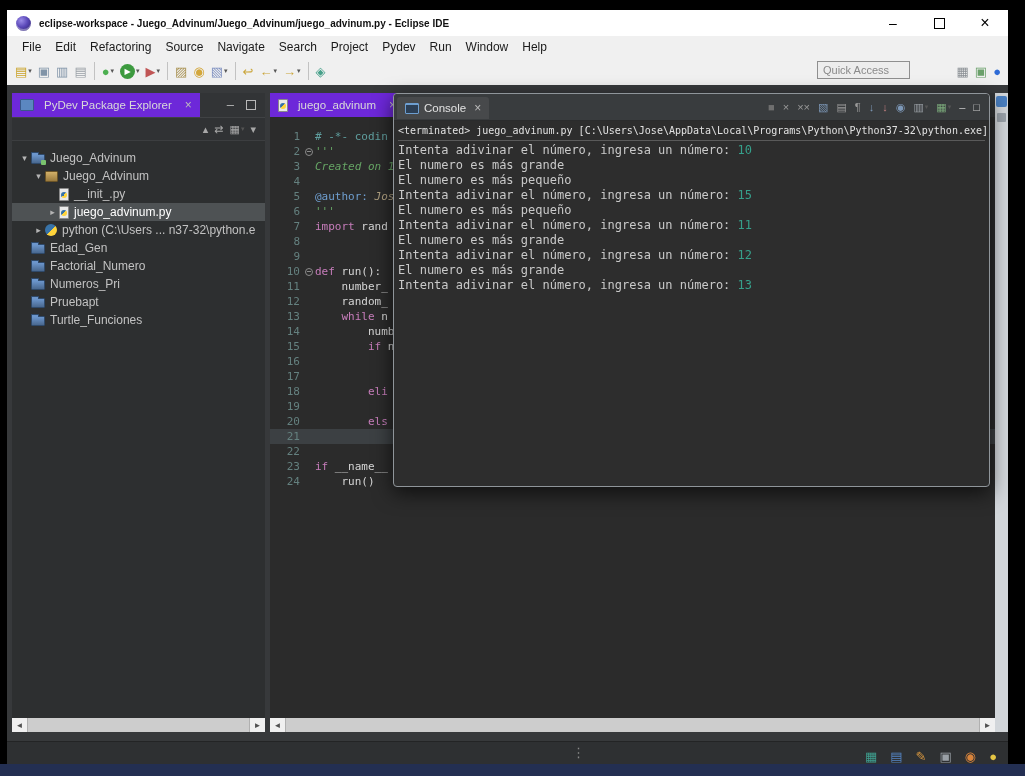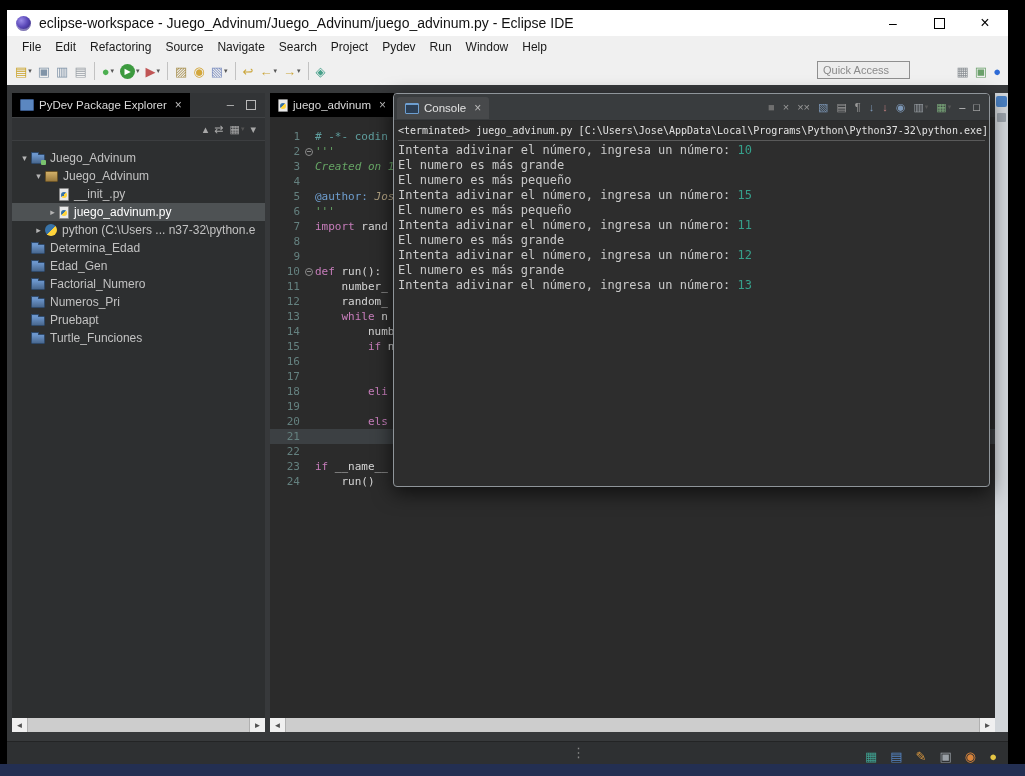--- a/index.html
+++ b/index.html
@@ -6,21 +6,21 @@
   body{width:1025px;height:776px;background:#000;position:relative;overflow:hidden;
        font-family:"Liberation Sans",sans-serif;-webkit-font-smoothing:antialiased;}
 
   .window{position:absolute;left:7px;top:10px;width:1001px;height:754px;background:#37393b;}
 
   
   .titlebar{position:absolute;top:0;left:0;right:0;height:26px;background:#ffffff;display:flex;align-items:center;}
   .app-icon{width:15px;height:15px;margin-left:9px;border-radius:50%;
             background:radial-gradient(circle at 35% 30%,#9b8ce8 0%,#5a48b8 45%,#241a63 100%);
             box-shadow:inset 0 -2px 0 rgba(255,255,255,.35);}
-  .title-text{margin-left:8px;font-size:14px;color:#111;white-space:nowrap;}
+  .title-text{margin-left:8px;font-size:10px;color:#111;white-space:nowrap;font-weight:bold;}
   .win-controls{margin-left:auto;display:flex;height:100%;}
   .win-btn{width:46px;display:flex;align-items:center;justify-content:center;font-size:14px;color:#000;}
   .maxi-glyph{width:9px;height:9px;border:1px solid #000;display:inline-block;}
   .win-close{font-size:16px;}
 
   
   .menubar{position:absolute;top:26px;left:0;right:0;height:21px;background:#f0f0f0;
            display:flex;align-items:center;padding-left:8px;font-size:12px;color:#1a1a1a;}
   .menu-item{padding:2px 7px;}
 
@@ -35,22 +35,22 @@
   .quick-access{position:absolute;right:98px;top:4px;width:93px;height:18px;border:1px solid #8f8f8f;
                 background:#ededed;font-size:11px;color:#8a8a8a;display:flex;align-items:center;
                 padding-left:5px;box-sizing:border-box;}
   .persp{position:absolute;right:4px;top:3px;display:flex;align-items:center;height:22px;}
 
   
   .main{position:absolute;top:75px;left:0;right:0;bottom:22px;background:#37393b;}
 
   
   .view-tabbar{height:24px;background:#323436;border-bottom:1px solid #404244;display:flex;align-items:center;}
-  .view-tab{display:flex;align-items:center;height:100%;padding:0 8px;background:#000000;color:#d9d9d9;
-            font-size:11.5px;gap:5px;white-space:nowrap;}
+  .view-tab{display:flex;align-items:center;height:100%;padding:0 8px;background:#6d28d9;color:#d9d9d9;
+            font-size:11.5px;gap:10px;white-space:nowrap;}
   .tab-close{color:#bdbdbd;font-size:12px;margin-left:3px;}
 
   
   .panel-pkg{position:absolute;left:5px;top:8px;width:253px;bottom:10px;background:#2d2f30;overflow:hidden;}
   .pkg-minmax{margin-left:auto;display:flex;gap:12px;padding-right:9px;color:#b8b8b8;align-items:center;}
   .mini-glyph{font-size:13px;line-height:10px;}
   .sq-glyph{width:8px;height:8px;border:1px solid #b8b8b8;display:inline-block;}
   .pkg-toolbar{height:22px;display:flex;align-items:center;justify-content:flex-end;padding-right:6px;
                background:#303234;border-bottom:1px solid #3c3e40;}
   .pkg-toolbar .tb-glyph{font-size:11px;}
@@ -278,25 +278,20 @@
             <span class="tree-label">juego_advinum.py</span>
           </div>
           <div class="tree-row" style="padding-left: 20px;">
             <span class="tree-arrow">▸</span>
             <span class="tree-icon ic-python"></span>
             <span class="tree-label">python (C:\Users ... n37-32\python.e</span>
           </div>
           <div class="tree-row" style="padding-left: 6px;">
             <span class="tree-arrow"></span>
             <span class="tree-icon ic-folder"></span>
-            <span class="tree-label">Determina_Edad</span>
-          </div>
-          <div class="tree-row" style="padding-left: 6px;">
-            <span class="tree-arrow"></span>
-            <span class="tree-icon ic-folder"></span>
             <span class="tree-label">Edad_Gen</span>
           </div>
           <div class="tree-row" style="padding-left: 6px;">
             <span class="tree-arrow"></span>
             <span class="tree-icon ic-folder"></span>
             <span class="tree-label">Factorial_Numero</span>
           </div>
           <div class="tree-row" style="padding-left: 6px;">
             <span class="tree-arrow"></span>
             <span class="tree-icon ic-folder"></span>

